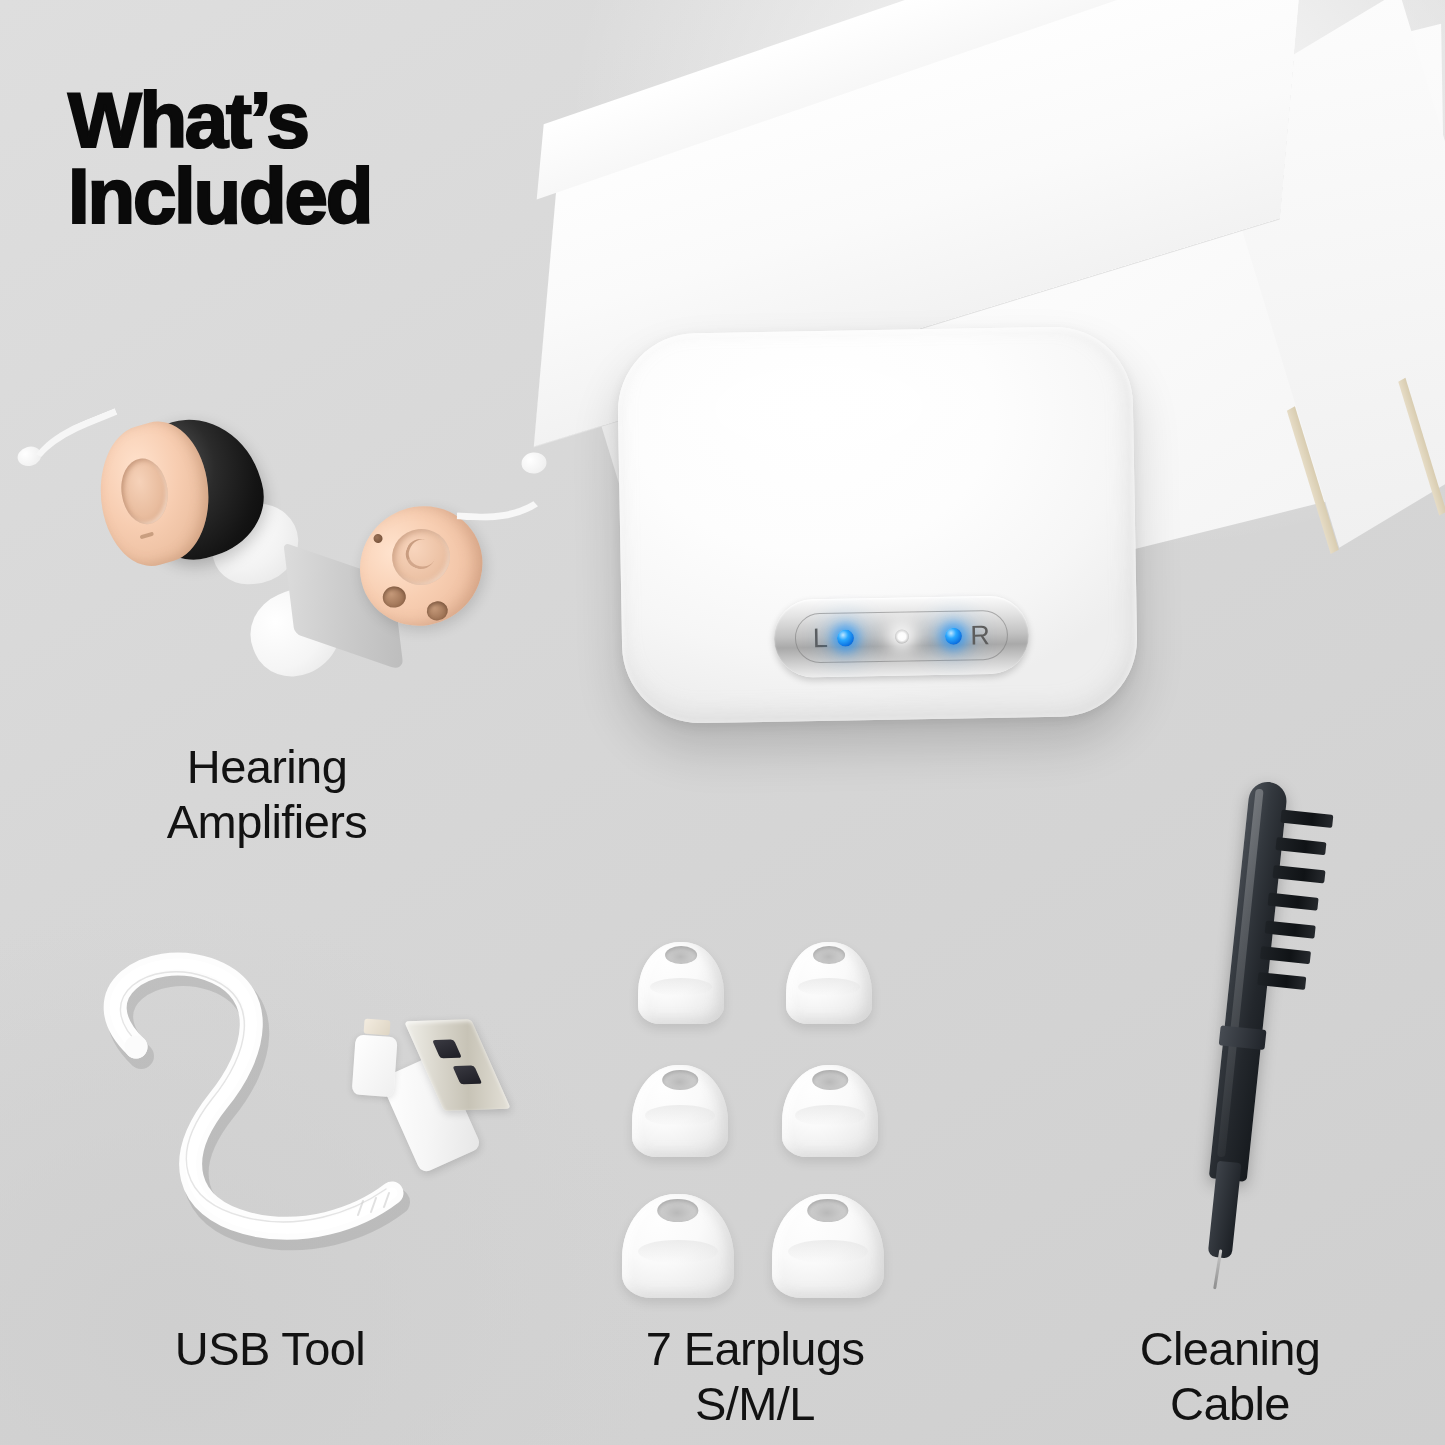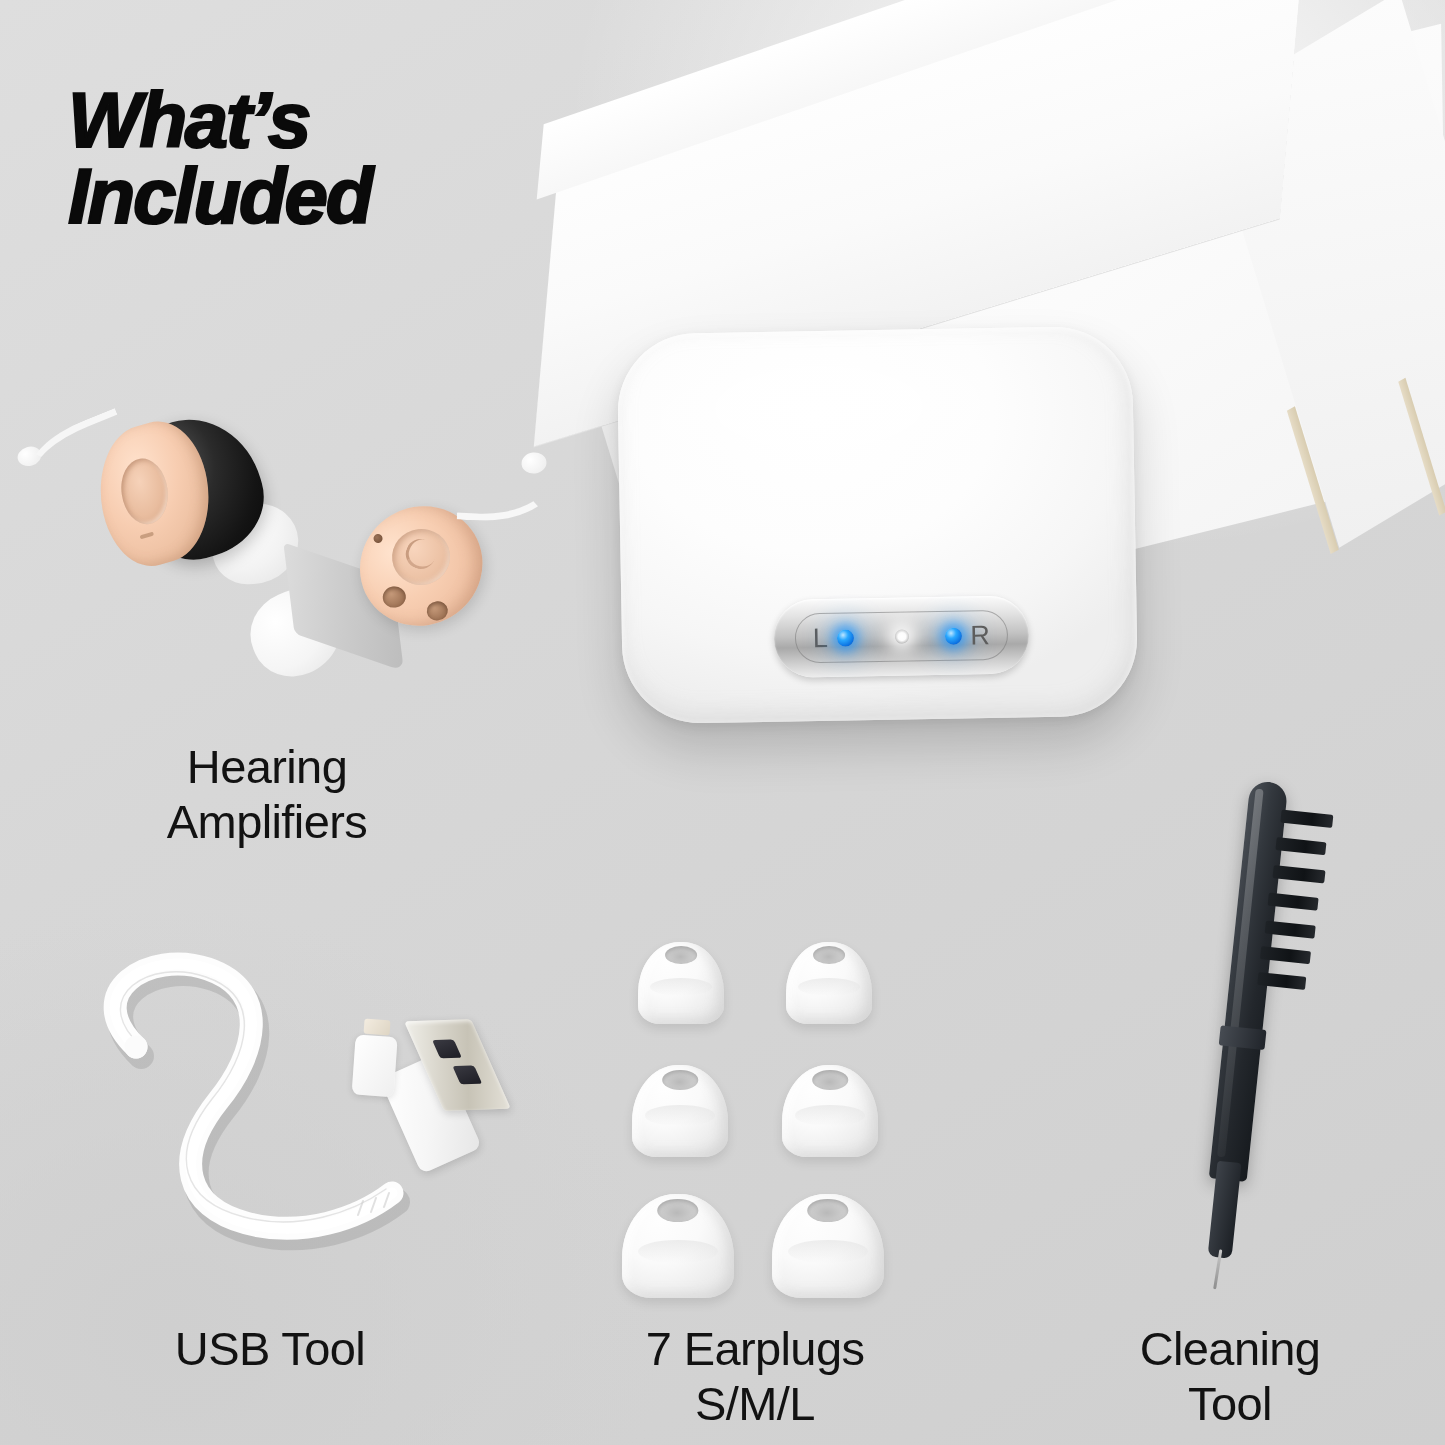--- a/index.html
+++ b/index.html
@@ -21,21 +21,20 @@
   }
 
   
   #heading {
     position:absolute; left:68px; top:82px;
     font-size:78px;
     font-weight:700;
     letter-spacing:-2.2px;
     line-height:0.98;
     color:#0a0a0a;
-    font-style:italic;
     -webkit-text-stroke:2.2px #0a0a0a;
   }
   #heading .ln { display:block; }
 
   
   .caption {
     position:absolute;
     text-align:center;
     font-size:47px;
     font-weight:400;
@@ -528,15 +527,15 @@
       <div class="bristle" style="left:118px; top:34px;  width:52px;"></div>
       <div class="bristle" style="left:116px; top:62px;  width:50px;"></div>
       <div class="bristle" style="left:116px; top:90px;  width:52px;"></div>
       <div class="bristle" style="left:114px; top:118px; width:50px;"></div>
       <div class="bristle" style="left:114px; top:146px; width:50px;"></div>
       <div class="bristle" style="left:112px; top:172px; width:50px;"></div>
       <div class="bristle" style="left:112px; top:198px; width:48px;"></div>
     </div>
   </div>
   <div class="caption" id="cap-tool">Cleaning
-Tool</div>
+Cable</div>
 
 </div>
 
 </body></html>

